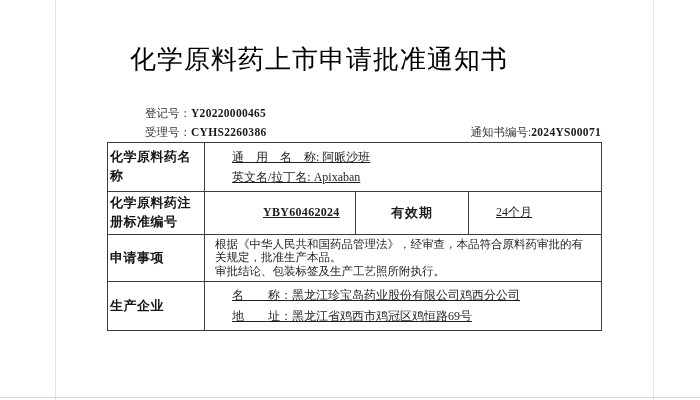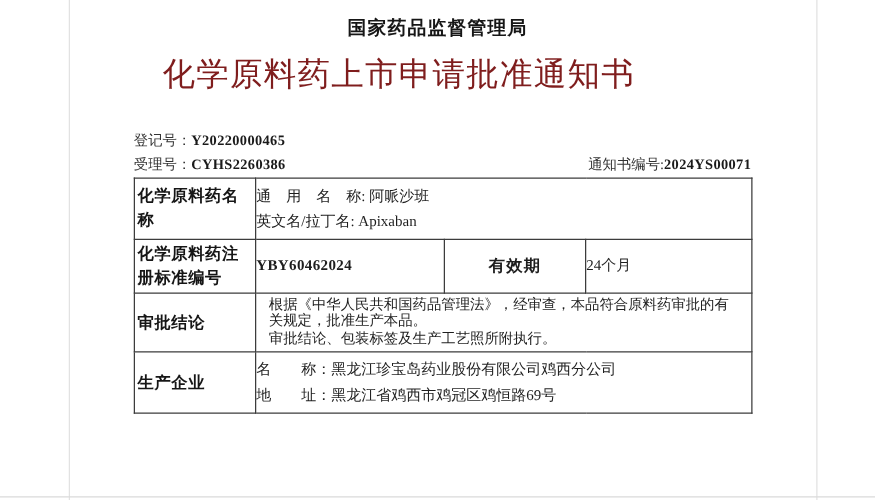--- a/index.html
+++ b/index.html
@@ -21,25 +21,25 @@
 
   .org-title {
     position: absolute; left: 0; top: 13px; width: 700px;
     text-align: center;
     font-family: "Liberation Sans", "DejaVu Sans", sans-serif;
     font-size: 15px; font-weight: 700; letter-spacing: 1px; color: #161616;
   }
   .doc-title {
     position: absolute; left: 0; top: 42px; width: 638px;
     text-align: center;
-    font-size: 26px; font-weight: 500; letter-spacing: 1px; color: #7f1d1d;
+    font-size: 26px; font-weight: 500; letter-spacing: 1px; color: #000000;
   }
 
   .meta { position: absolute; left: 107px; top: 104px; width: 494px; font-size: 11.5px; color: #333; }
-  .meta-line { height: 19px; line-height: 19px; white-space: nowrap; }
+  .meta-line { height: 19px; line-height: 19px; white-space: nowrap; margin-left: 38px; }
   .meta-line-2 { position: relative; }
   .meta-value { font-weight: 700; color: #1a1a1a; letter-spacing: 0.3px; }
   .notice-no { position: absolute; right: 0; top: 0; text-align: center; }
 
   table.doc-table {
     position: absolute; left: 107px; top: 142px;
     width: 494px;
     border-collapse: collapse;
     table-layout: fixed;
   }
@@ -51,38 +51,37 @@
   }
   td.label-cell {
     text-align: left;
     font-weight: 700;
     font-size: 13px;
     letter-spacing: 0.5px;
     color: #161616;
     padding: 2px 2px;
   }
   .label-narrow { display: inline-block; max-width: 92px; line-height: 1.45; }
-  td.content-cell { padding: 3px 8px 3px 0; }
+  td.content-cell { padding: 3px 8px 3px 27px; text-decoration: underline; }
   .two-line div { line-height: 20px; white-space: nowrap; }
-  .bold-val { font-weight: 700; letter-spacing: 0.3px; }
+  .bold-val { font-weight: 700; letter-spacing: 0.3px; margin-left: 31px; }
   td.validity-label-cell { text-align: center; font-weight: 700; font-size: 13px; letter-spacing: 1px; }
   td.conclusion-cell { padding: 3px 8px 3px 10px; font-size: 11.5px; }
   .conclusion-cell div { line-height: 13.5px; }
   .mfr-line { line-height: 21px; white-space: nowrap; }
 </style>
 </head>
 <body>
 
 <div class="canvas">
 
   <div class="page-edge-v page-edge-left"></div>
   <div class="page-edge-v page-edge-right"></div>
   <div class="page-edge-bottom"></div>
 
-  <div class="org-title">国家药品监督管理局</div>
   <div class="doc-title">化学原料药上市申请批准通知书</div>
 
   <div class="meta">
     <div class="meta-line">
       <span>登记号：</span><span class="meta-value">Y20220000465</span>
     </div>
     <div class="meta-line meta-line-2">
       <span>受理号：</span><span class="meta-value">CYHS2260386</span>
       <span class="notice-no"><span>通知书编号:</span><span class="meta-value">2024YS00071</span></span>
     </div>
@@ -103,21 +102,21 @@
         <div><span>英文名/拉丁名:</span> <span>Apixaban</span></div>
       </td>
     </tr>
     <tr style="height:39px">
       <td class="label-cell"><span class="label-narrow">化学原料药注册标准编号</span></td>
       <td class="content-cell"><span class="bold-val">YBY60462024</span></td>
       <td class="validity-label-cell"><span>有效期</span></td>
       <td class="content-cell"><span>24个月</span></td>
     </tr>
     <tr style="height:38px">
-      <td class="label-cell"><span>审批结论</span></td>
+      <td class="label-cell"><span>申请事项</span></td>
       <td class="conclusion-cell" colspan="3">
         <div>根据《中华人民共和国药品管理法》，经审查，本品符合原料药审批的有关规定，批准生产本品。</div>
         <div>审批结论、包装标签及生产工艺照所附执行。</div>
       </td>
     </tr>
     <tr style="height:45px">
       <td class="label-cell"><span>生产企业</span></td>
       <td class="content-cell" colspan="3">
         <div class="mfr-line"><span>名　　称：</span><span>黑龙江珍宝岛药业股份有限公司鸡西分公司</span></div>
         <div class="mfr-line"><span>地　　址：</span><span>黑龙江省鸡西市鸡冠区鸡恒路69号</span></div>

